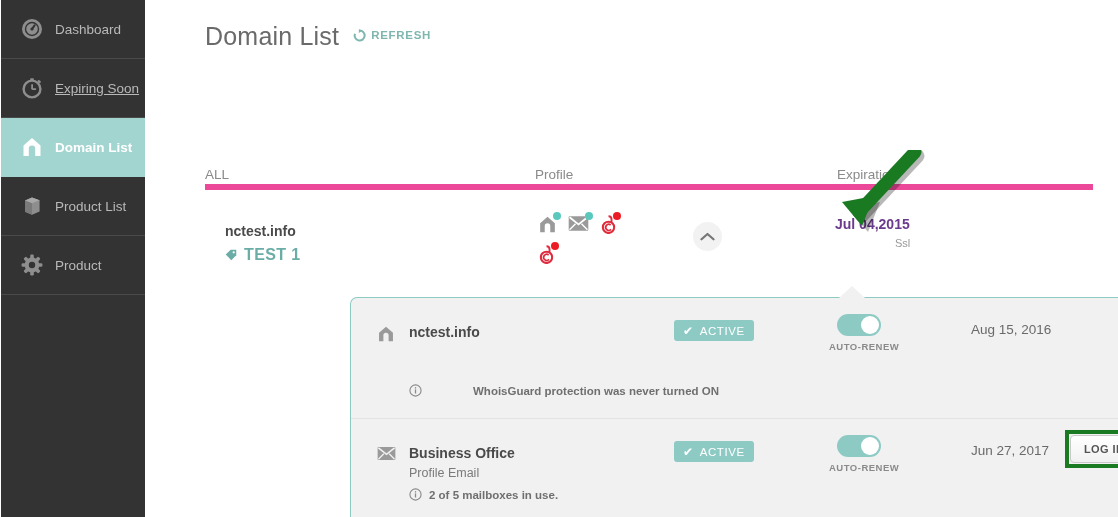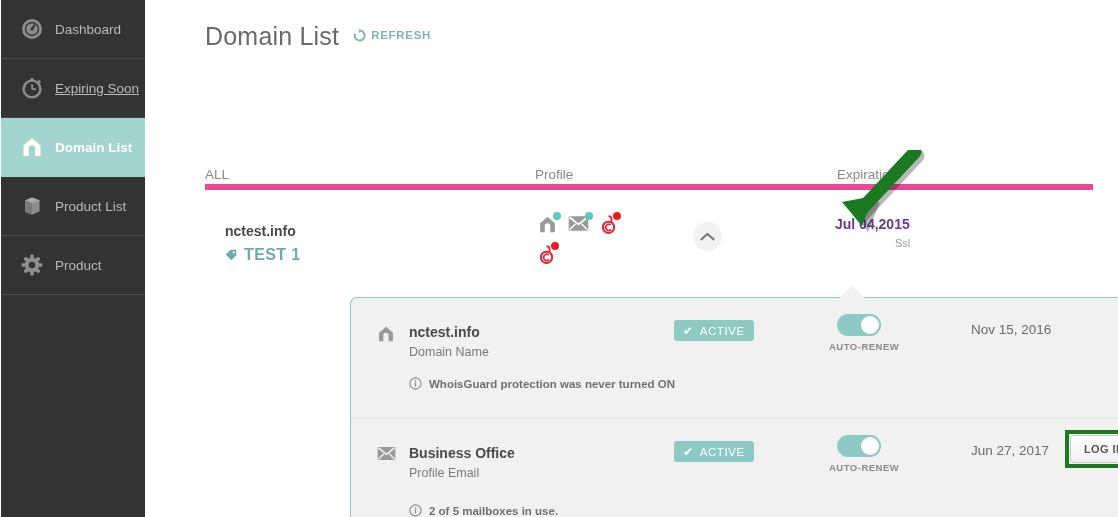--- a/index.html
+++ b/index.html
@@ -189,21 +189,21 @@
   }
 
   .prow { position:relative; height:120px; }
   .prow + .prow { border-top:1px solid #e3e3e3; }
   .prow-head { position:absolute; left:26px; top:26px; display:flex; }
   .prow-icon { width:22px; margin-right:10px; padding-top:1px; }
   .prow-name { font-size:14px; font-weight:bold; color:#4a4a4a; line-height:16px; }
   .prow-sub  { font-size:12.5px; color:#7a7a7a; margin-top:5px; }
   .prow-note {
     display:flex; align-items:center;
-    margin-top:24px;
+    margin-top:8px;
     font-size:11.5px; color:#6f6f6f; font-weight:bold;
   }
   .prow-note .ico-i { margin-right:7px; display:flex; }
 
   .badge {
     position:absolute; left:323px; top:22px;
     height:21px; min-width:72px;
     background:#8ecac4;
     border-radius:3px;
     display:flex; align-items:center; justify-content:center;
@@ -428,22 +428,21 @@
 
     <div class="prow">
       <div class="prow-head">
         <span class="prow-icon">
           <svg width="18" height="18" viewBox="0 0 22 22">
             <path d="M2.5 9.5 L11 2 L19.5 9.5 L19.5 20 L14.2 20 L14.2 12.8 A3.2 3.2 0 0 0 7.8 12.8 L7.8 20 L2.5 20 Z" fill="#9a9a9a"></path>
           </svg>
         </span>
         <div>
           <div class="prow-name">nctest.info</div>
-          <div class="prow-sub">Domain Name</div>
-          <div class="prow-note" style="margin-top:18px;">
+          <div class="prow-note" style="margin-top:44px;gap:44px;">
             <span class="ico-i">
               <svg width="13" height="13" viewBox="0 0 14 14">
                 <circle cx="7" cy="7" r="6" fill="none" stroke="#8a8a8a" stroke-width="1.2"></circle>
                 <rect x="6.3" y="5.8" width="1.4" height="4.4" fill="#8a8a8a"></rect>
                 <rect x="6.3" y="3.4" width="1.4" height="1.5" fill="#8a8a8a"></rect>
               </svg>
             </span>
             <span>WhoisGuard protection was never turned ON</span>
           </div>
         </div>
@@ -454,21 +453,21 @@
         <span>ACTIVE</span>
       </div>
 
       <div class="renew">
         <div class="toggle">
           <span class="knob"></span>
         </div>
         <div class="renew-label">AUTO-RENEW</div>
       </div>
 
-      <div class="p-date">Nov 15, 2016</div>
+      <div class="p-date">Aug 15, 2016</div>
 
     </div>
 
     <div class="prow">
       <div class="prow-head">
         <span class="prow-icon">
           <svg width="19" height="15" viewBox="0 0 24 18">
             <rect x="0.8" y="0.8" width="22.4" height="16.4" rx="1" fill="#9a9a9a"></rect>
             <path d="M1.8 1.8 L12 10 L22.2 1.8" fill="none" stroke="#f1f1f1" stroke-width="2"></path>
             <path d="M1.8 16.2 L8.6 9.4 M22.2 16.2 L15.4 9.4" stroke="#f1f1f1" stroke-width="1.6"></path>

